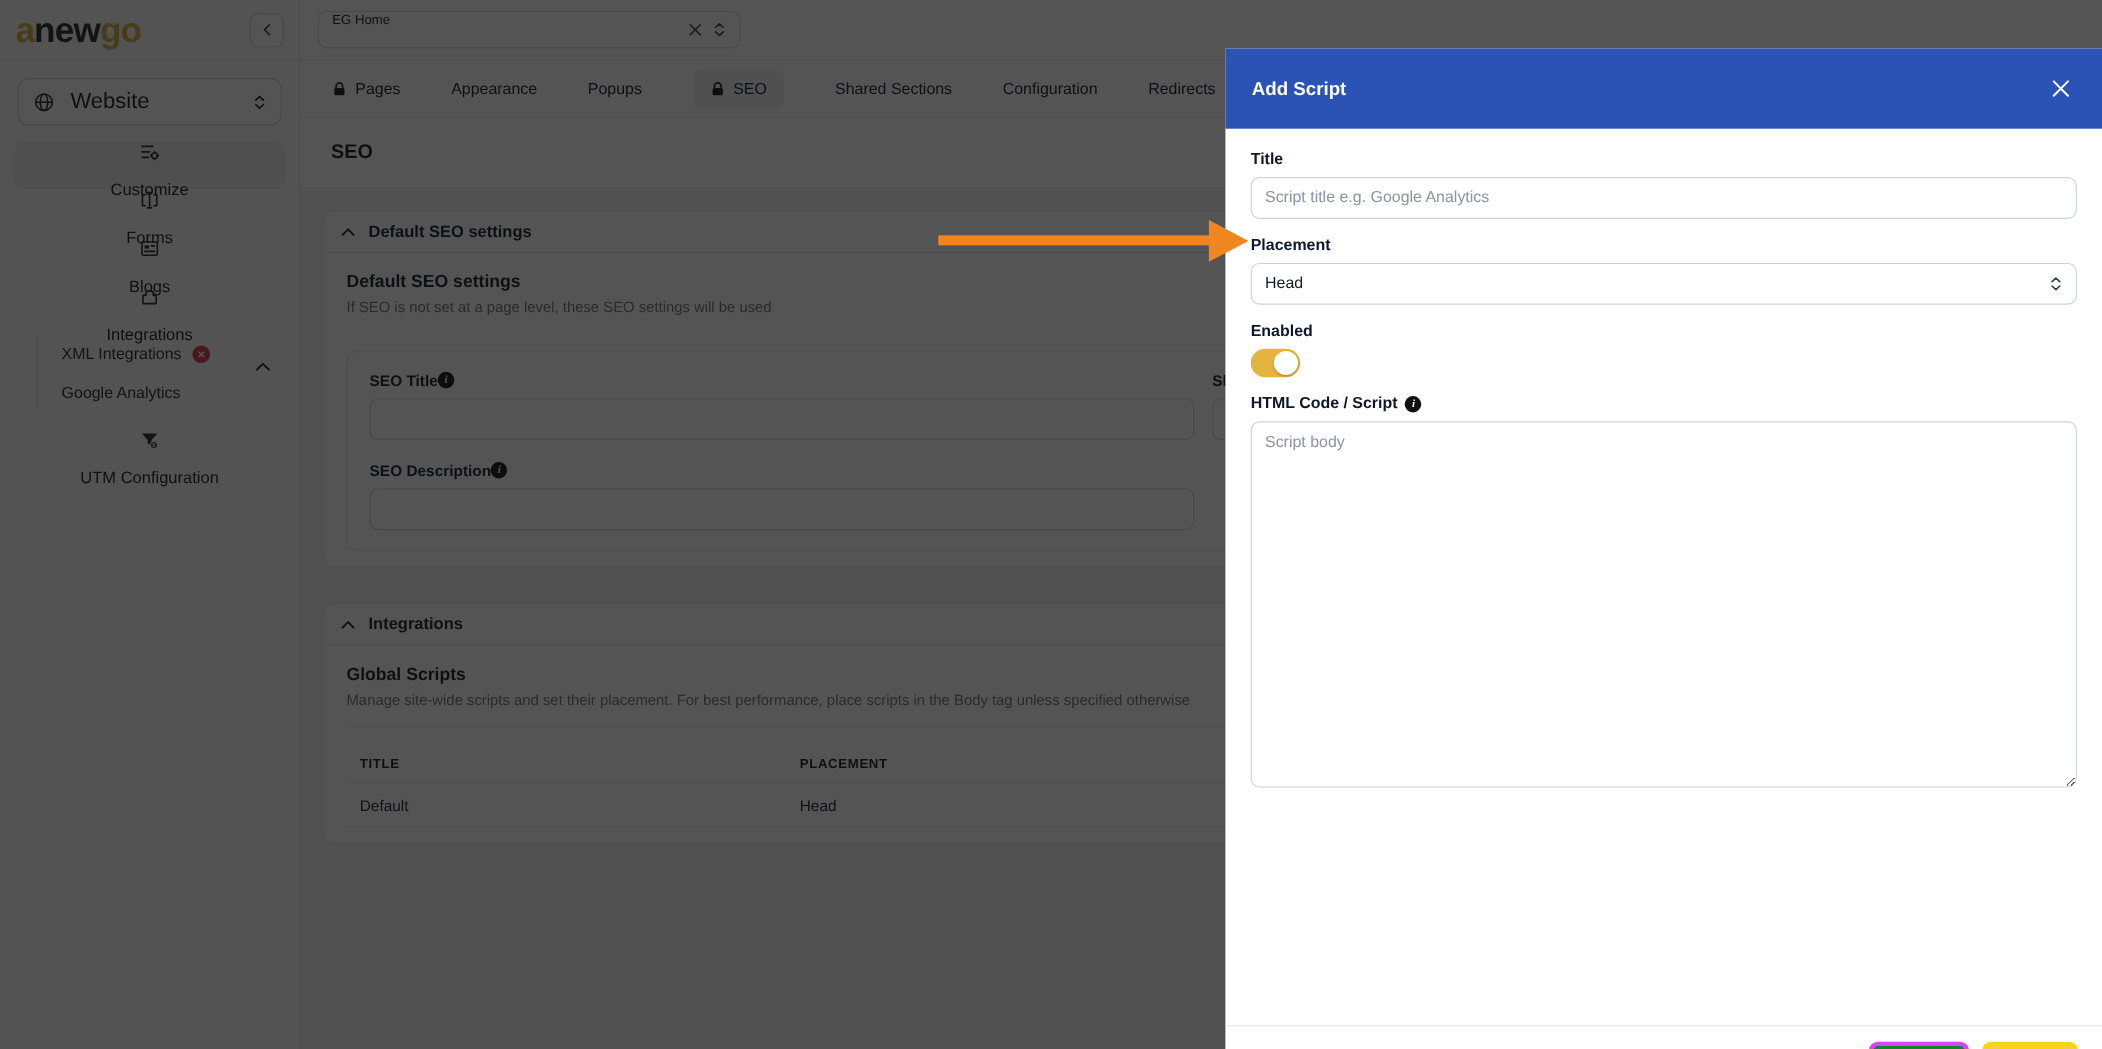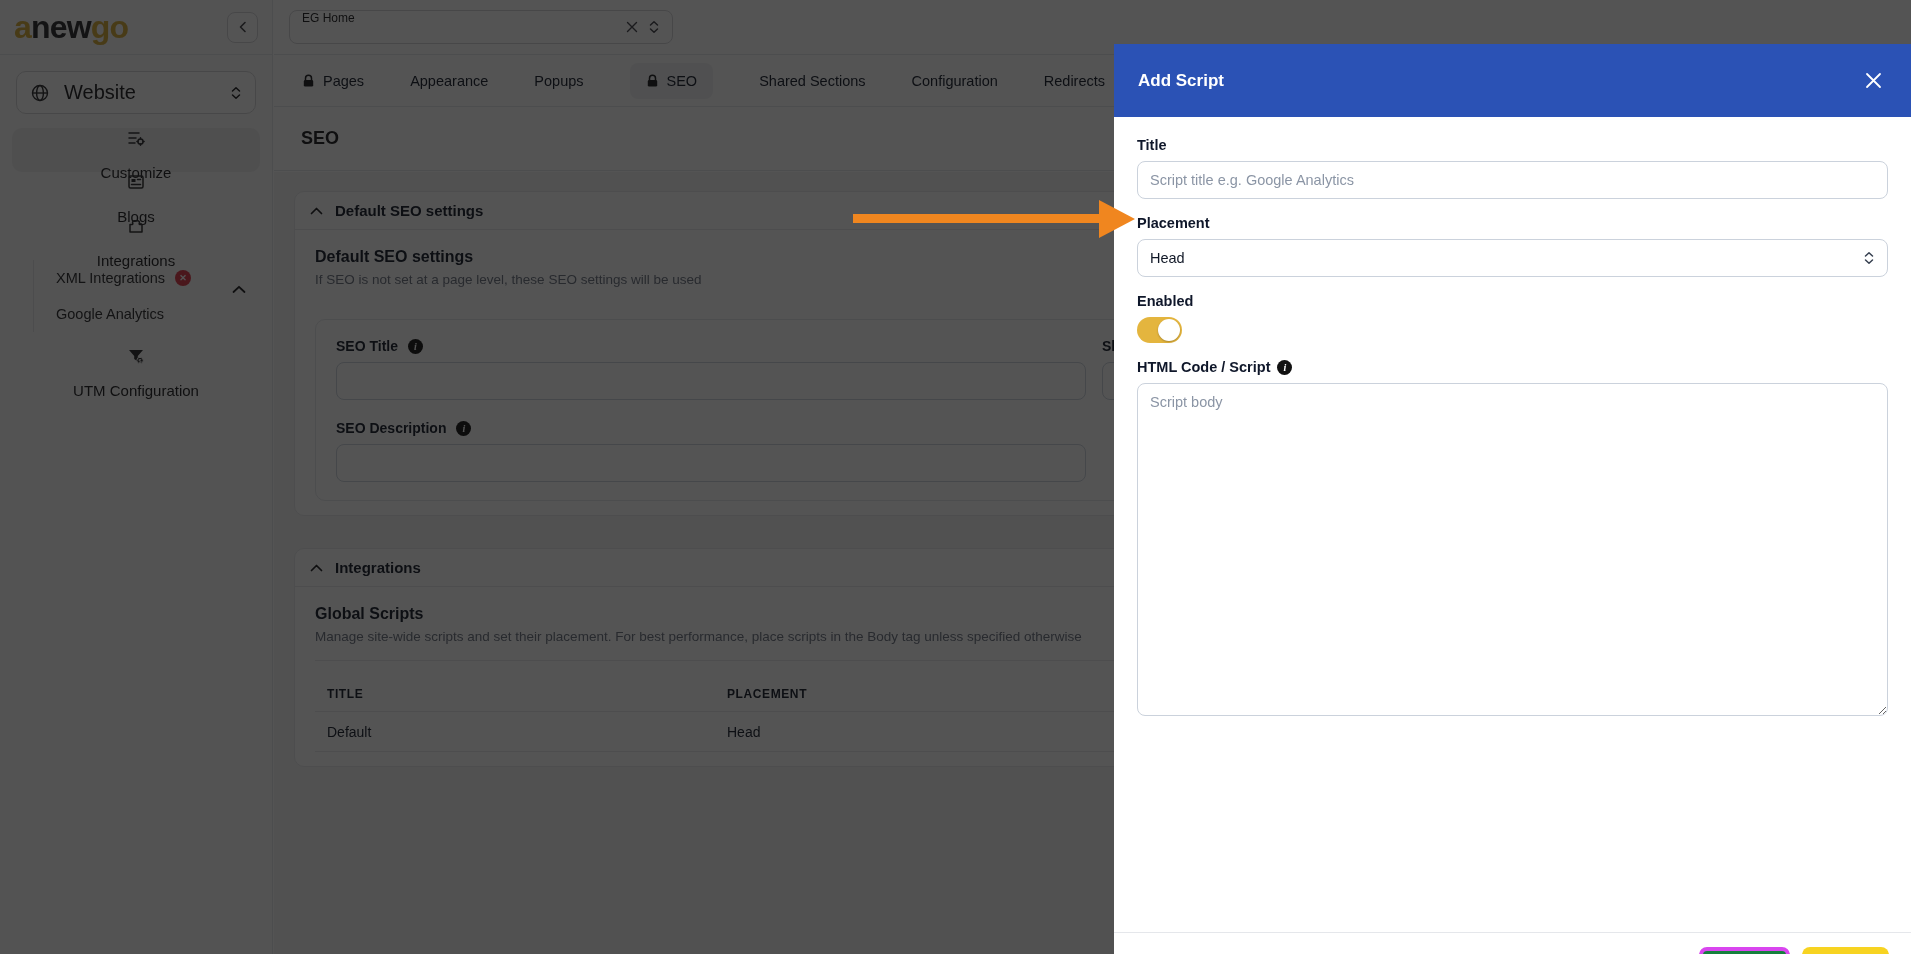--- a/index.html
+++ b/index.html
@@ -40,21 +40,21 @@
   .tab { display:flex; align-items:center; gap:8px; color:#111827; cursor:pointer; white-space:nowrap; }
   .tab.active { background:#f1f2f4; border-radius:8px; padding:10px 16px; font-weight:500; }
   .pagehead { height:64px; border-bottom:1px solid #e5e7eb; display:flex; align-items:center; padding-left:27px; font-size:18px; font-weight:700; background:#fff; }
   .content { position:absolute; top:172px; left:0; right:0; bottom:0; background:#f4f5f6; padding:19px 20px; overflow:hidden; }
   .card { background:#fff; border:1px solid #e7e8ea; border-radius:10px; margin-bottom:32px; min-width:1500px; }
   .card-head { height:38px; display:flex; align-items:center; gap:12px; padding:0 15px; border-bottom:1px solid #e7e8ea; font-size:15px; font-weight:600; color:#111827; cursor:pointer; }
   .card-body { padding:18px 20px 14px 20px; }
   .blk-title { font-size:16px; font-weight:600; color:#111827; }
   .blk-sub { font-size:13.5px; color:#6b7280; margin-top:6px; }
   .inner-box { border:1px solid #e5e7eb; border-radius:10px; margin-top:32px; padding:18px 20px; display:grid; grid-template-columns:750px 1fr; gap:20px 16px; }
-  .field-label { display:flex; align-items:flex-end; gap:10px; font-size:14px; font-weight:600; color:#111827; margin-bottom:8px; }
+  .field-label { display:flex; align-items:flex-start; gap:0; font-size:14px; font-weight:600; color:#111827; margin-bottom:8px; }
   .t-input { width:100%; height:38px; border:1px solid #cbd2dc; border-radius:8px; background:#fff; padding:0 12px; font-size:14.5px; color:#111827; outline:none; font-family:"Liberation Sans",sans-serif; }
   .t-input::placeholder { color:#8b95a5; }
   .info-dot { width:15px; height:15px; border-radius:50%; background:#111; color:#fff; font-size:10px; font-weight:700; display:inline-flex; align-items:center; justify-content:center; font-family:"Liberation Serif",serif; font-style:italic; }
   .divider { border:none; border-top:1px solid #e7e8ea; margin-top:16px; }
   .script-table { width:100%; margin-top:10px; }
   .tbl-head { display:grid; grid-template-columns:400px 1fr; padding:16px 0 10px 0; border-bottom:1px solid #e7e8ea; }
   .tbl-head span { font-size:12px; font-weight:700; letter-spacing:0.6px; color:#111827; padding-left:12px; }
   .tbl-row { display:grid; grid-template-columns:400px 1fr; height:40px; align-items:center; border-bottom:1px solid #e7e8ea; font-size:14px; color:#111827; cursor:pointer; }
   .tbl-row span { padding-left:12px; }
 
@@ -131,20 +131,30 @@
           <svg width="20" height="20" viewBox="0 0 20 20" fill="none" stroke="currentColor" stroke-width="1.5" stroke-linecap="round">
               <path d="M3 5h10M3 10h7M3 15h6"></path>
               <circle cx="14.5" cy="13.5" r="2.6"></circle>
               <path d="M14.5 9.8v1.1M14.5 16.1v1.1M10.9 13.5h1.1M17 13.5h1.1"></path>
             </svg>
         </span>
         <span>Customize</span>
       </div>
       <div class="nav-item">
         <span class="nav-icon">
+          <svg width="20" height="20" viewBox="0 0 20 20" fill="none" stroke="currentColor" stroke-width="1.5" stroke-linecap="round" stroke-linejoin="round">
+              <path d="M6 5H3.5v10H6"></path>
+              <path d="M14 5h2.5v10H14"></path>
+              <path d="M10 3v14M8.2 3h3.6M8.2 17h3.6"></path>
+            </svg>
+        </span>
+        <span>Forms</span>
+      </div>
+      <div class="nav-item">
+        <span class="nav-icon">
           <svg width="20" height="20" viewBox="0 0 20 20" fill="none" stroke="currentColor" stroke-width="1.5" stroke-linejoin="round">
               <rect x="3" y="4" width="14" height="12" rx="1.5"></rect>
               <rect x="5.5" y="7" width="4" height="3" fill="currentColor" stroke="none"></rect>
               <path d="M11.5 7.5h3M5.5 12.5h9" stroke-linecap="round"></path>
             </svg>
         </span>
         <span>Blogs</span>
       </div>
       <div class="nav-item">
         <span class="nav-icon">

